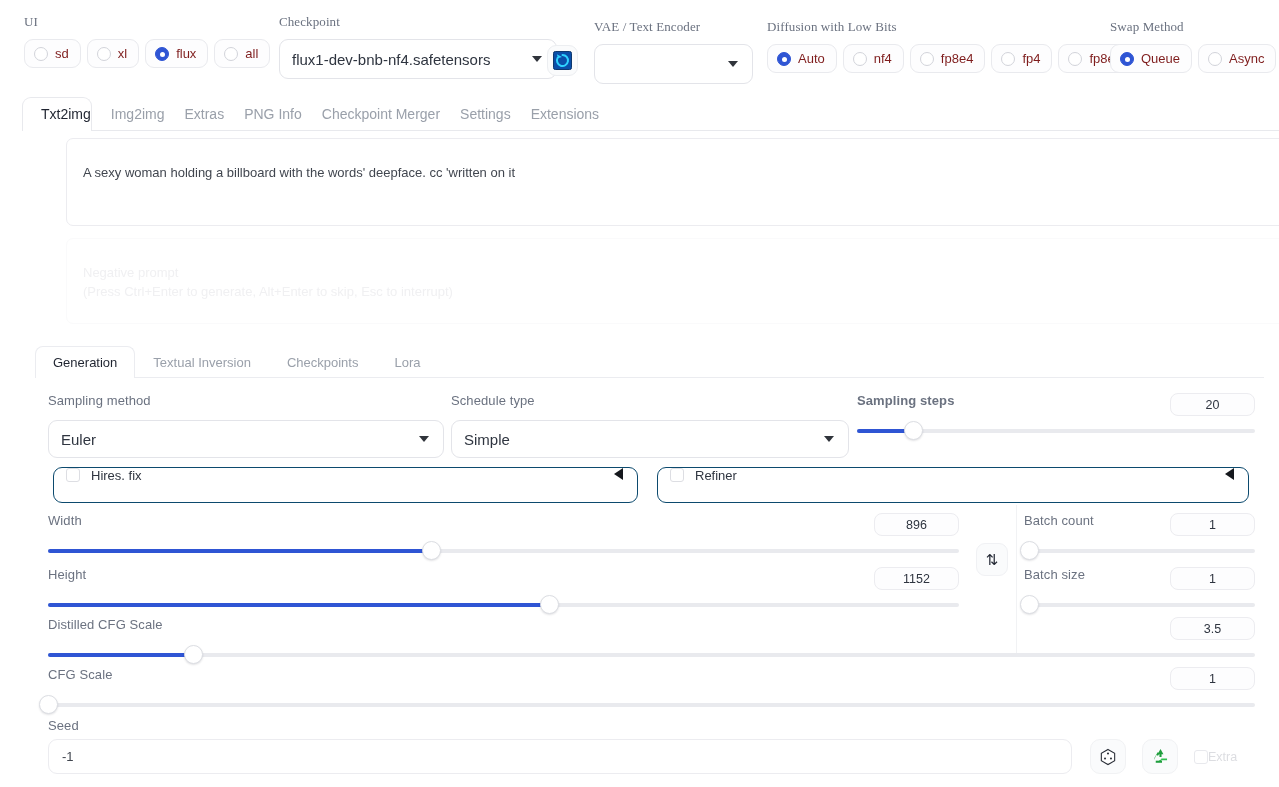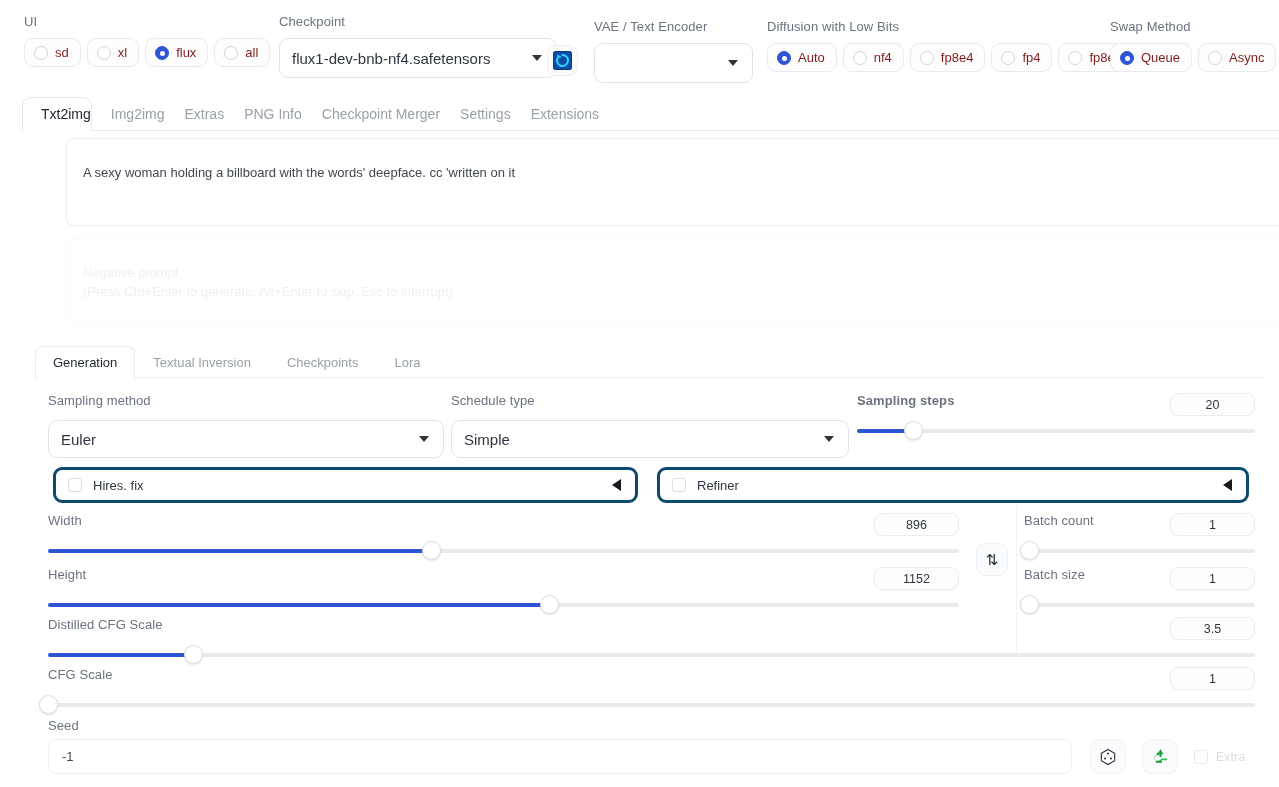--- a/index.html
+++ b/index.html
@@ -14,21 +14,21 @@
 
   
   .lbl { font-size: 13px; color: #6b7280; letter-spacing: .1px; }
 
   
   #topbar {
     position: absolute; left: 0; top: 0; width: 1279px; height: 88px;
     background: #fff;
   }
   .grp { position: absolute; }
-  .grp > .grp-label { display: block; margin-bottom: 9px; }
+  .grp > .grp-label { display: block; margin-bottom: 9px; font-family: Liberation Serif, serif; }
 
   .radio-row { display: flex; gap: 6px; align-items: center; }
   .radio-pill {
     display: flex; align-items: center; gap: 7px;
     border: 1px solid #e9eaee; border-radius: 9px;
     background: #fdfdfe; padding: 5px 11px 5px 9px;
     cursor: pointer; min-height: 29px;
   }
   .radio-dot {
     width: 14px; height: 14px; border-radius: 50%;
@@ -113,22 +113,22 @@
   }
 
   .numbox {
     position: absolute; border: 1px solid #ececf0; border-radius: 8px;
     background: #fdfdfe; height: 23px; display: flex; align-items: center;
     justify-content: center; font-size: 12.5px; color: #2f3540; cursor: text;
   }
 
   
   .acc {
-    position: absolute; border: 3px solid #0c4a6e; border-radius: 9px;
-    background: #fff; height: 36px; display: flex; align-items: center;
+    position: absolute; border: 1px solid #0c4a6e; border-radius: 9px;
+    background: #fff; height: 36px; display: flex; align-items: flex-start;
     padding: 0 14px 0 12px; cursor: pointer;
   }
   .chk {
     width: 14px; height: 14px; border: 1px solid #dddee3; border-radius: 3px;
     background: #fff; flex: none; margin-right: 11px; cursor: pointer;
   }
   .acc-label { font-size: 13px; color: #2f3540; }
   .acc-arrow {
     margin-left: auto; width: 0; height: 0;
     border-top: 6px solid transparent; border-bottom: 6px solid transparent;
@@ -363,16 +363,16 @@
   </svg>
 </div>
 <div class="seed-btn" style="left:1142px;">
   <svg width="19" height="19" viewBox="0 0 20 20">
     <path d="M10 2.2l3.1 5.3h-2.0v3.0h-2.2v-3.0h-2.0z" fill="#1f9e3d"></path>
     <path d="M3.1 13.8l2.6-5.5l1.7 1.0l1.5-2.6l-1.9-1.1l-3.4 5.9z" fill="#1f9e3d"></path>
     <path d="M16.9 13.9l-6.1 0.1v2.0l-2.6-1.5l2.6-1.5v-1.0h6.1z" fill="#2ec04f"></path>
     <path d="M5.0 16.6h6.6v-2.2H5.0z" fill="#1f9e3d"></path>
   </svg>
 </div>
-<div style="position:absolute; left:1194px; top:750px; display:flex; align-items:center; gap:8px;">
+<div style="position:absolute; left:1194px; top:750px; display:flex; align-items:center; ">
   <span class="chk" style="margin-right:0; border-color:#e8e9ed;"></span>
   <span style="font-size:12.5px; color:#dcdde1;">Extra</span>
 </div>
 
 </body></html>

